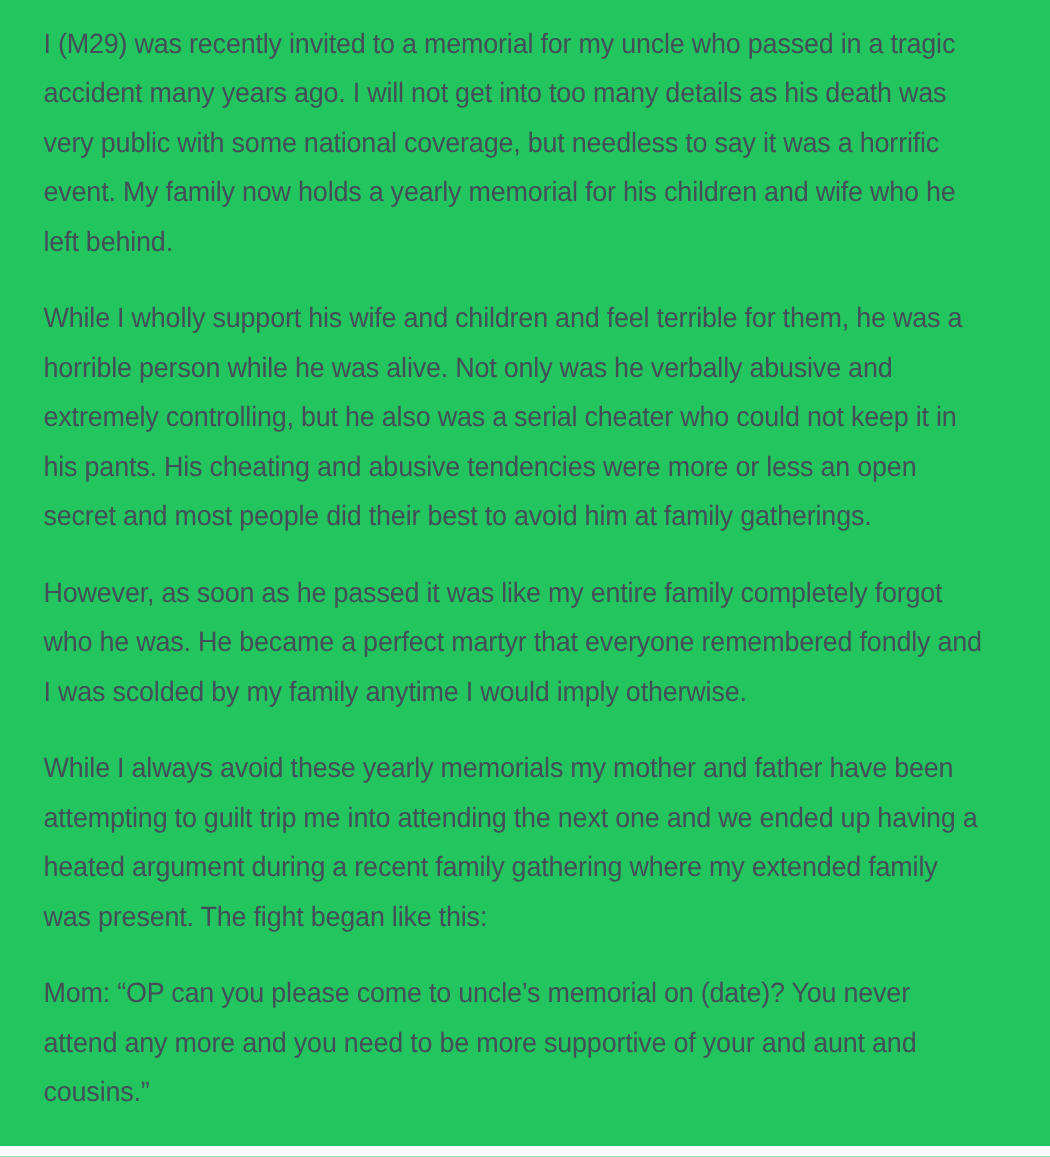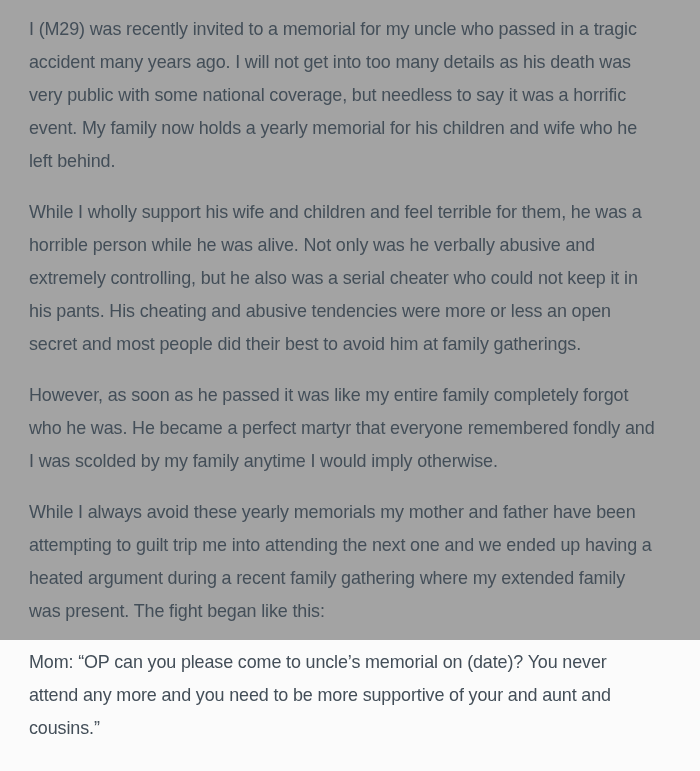--- a/index.html
+++ b/index.html
@@ -9,22 +9,22 @@
   body {
     width: 700px;
     height: 771px;
     background: #fbfbfb;
     font-family: "Liberation Sans", "DejaVu Sans", sans-serif;
     overflow: hidden;
   }
   #post-container {
     position: relative;
     width: 700px;
-    height: 640px;
-    background: #a3a3a3;
+    height: 764px;
+    background: #22c55e;
     box-sizing: border-box;
     padding: 12px 20px 0 29px;
   }
   #post-body {
     width: 652px;
   }
   .para {
     margin: 0 0 18px 0;
     padding: 0;
     font-size: 18.6px;

